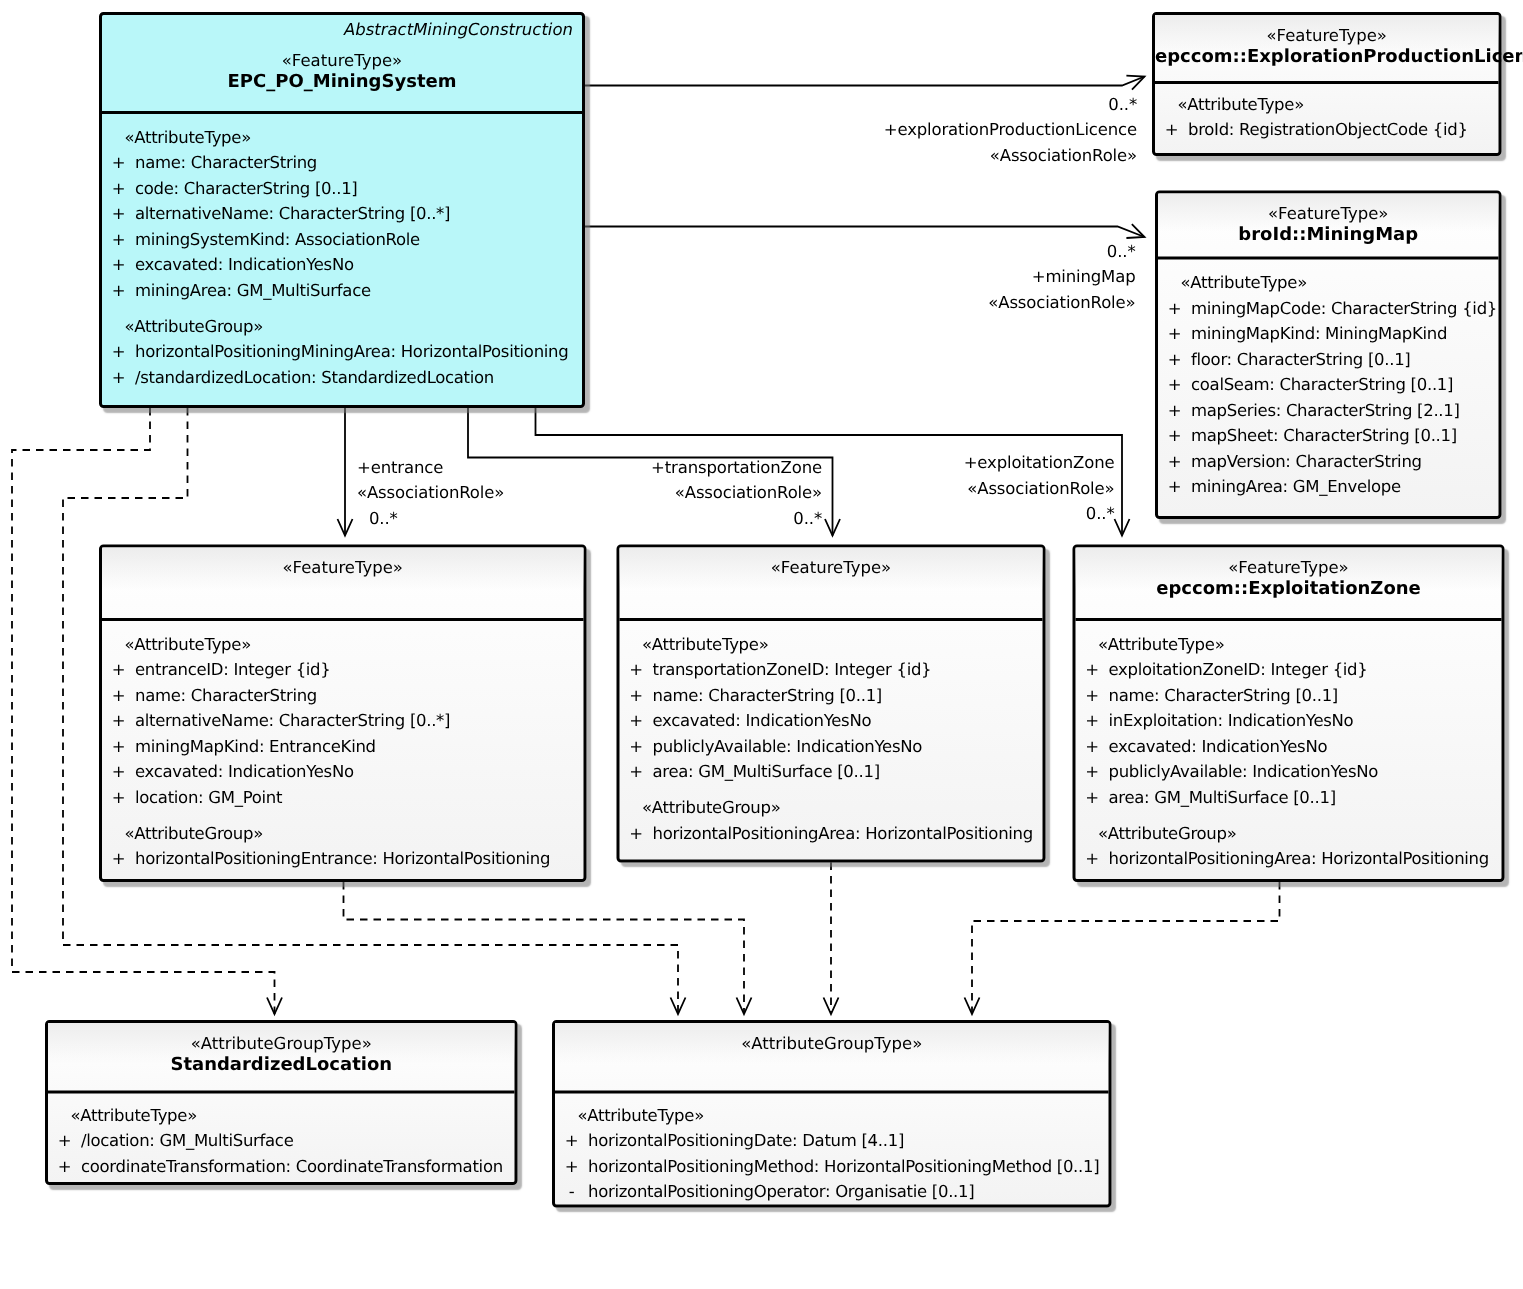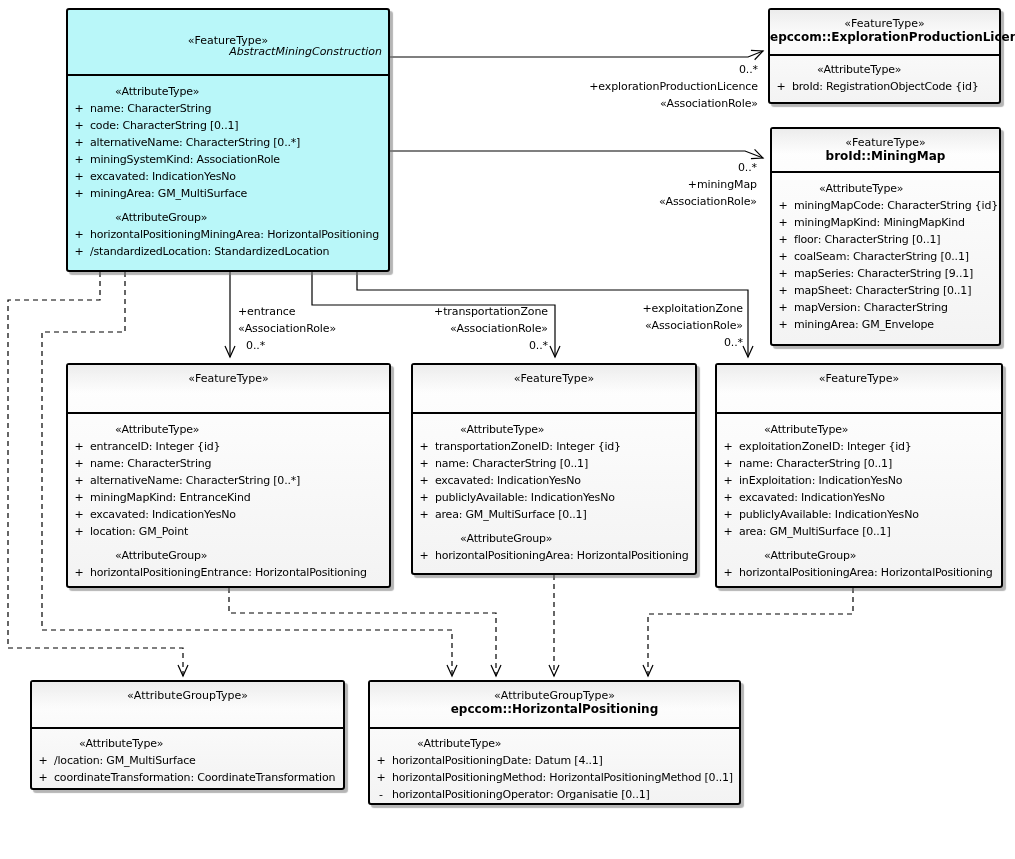--- a/index.html
+++ b/index.html
@@ -25,30 +25,30 @@
   .uml-box.cyan { background: #b9f7f9; }
   .hdr {
     position: relative;
     border-bottom: 2px solid #000;
     text-align: center;
     background: linear-gradient(180deg, #ececec 0%, rgba(255,255,255,0) 60%);
   }
   .uml-box.cyan .hdr { background: none; }
   .meta {
     position: absolute; top: 3px; right: 6px;
-    font-style: italic; font-size: 11px; margin-top: 32px;
+    font-style: italic; font-size: 11px;
   }
   .stereo { font-size: 11px; }
   .hdr .stereo { display: block; }
   .cls-name { font-size: 12px; font-weight: bold; }
   .hdr.simple { padding-top: 7px; }
   .hdr.with-meta { padding-top: 24px; }
 
   .body { padding-top: 7px; font-size: 11px; letter-spacing: -0.2px; }
-  .sec-h { padding-left: 15px; height: 17px; line-height: 17px; margin-left: 32px; }
+  .sec-h { padding-left: 15px; height: 17px; line-height: 17px; }
   .row { display: flex; height: 17px; line-height: 17px; white-space: nowrap; overflow: hidden; }
   .row .vis { flex: 0 0 22px; width: 22px; text-align: center; }
   .row .txt { flex: 1 1 auto; overflow: hidden; }
   .group-gap { height: 7px; }
 
   .assoc-label {
     position: absolute;
     font-size: 11px;
     line-height: 17px;
     letter-spacing: -0.1px;
@@ -78,20 +78,21 @@
     <path d="M125,272 L125,332 L42,332 L42,630 L452,630 L452,676" fill="none" stroke="#000" stroke-width="1.2" stroke-dasharray="5,4" marker-end="url(#oa)"></path>
     <path d="M229,588 L229,613 L496,613 L496,676" fill="none" stroke="#000" stroke-width="1.2" stroke-dasharray="5,4" marker-end="url(#oa)"></path>
     <path d="M554,575 L554,676" fill="none" stroke="#000" stroke-width="1.2" stroke-dasharray="5,4" marker-end="url(#oa)"></path>
     <path d="M853,588 L853,614 L648,614 L648,676" fill="none" stroke="#000" stroke-width="1.2" stroke-dasharray="5,4" marker-end="url(#oa)"></path>
   </svg>
 
   <div class="uml-box cyan" style="left:66px;top:8px;width:324px;height:264px">
     <div class="hdr with-meta" style="height:66px">
       <span class="meta">AbstractMiningConstruction</span>
       <span class="stereo">«FeatureType»</span>
+      <div class="cls-name">EPC_PO_MiningSystem</div>
     </div>
     <div class="body">
       <div class="sec-h">«AttributeType»</div>
       <div>
 
         <div class="row">
           <span class="vis">+</span>
           <span class="txt">name: CharacterString</span>
         </div>
         <div class="row">
@@ -168,21 +169,21 @@
         <div class="row">
           <span class="vis">+</span>
           <span class="txt">floor: CharacterString [0..1]</span>
         </div>
         <div class="row">
           <span class="vis">+</span>
           <span class="txt">coalSeam: CharacterString [0..1]</span>
         </div>
         <div class="row">
           <span class="vis">+</span>
-          <span class="txt">mapSeries: CharacterString [9..1]</span>
+          <span class="txt">mapSeries: CharacterString [2..1]</span>
         </div>
         <div class="row">
           <span class="vis">+</span>
           <span class="txt">mapSheet: CharacterString [0..1]</span>
         </div>
         <div class="row">
           <span class="vis">+</span>
           <span class="txt">mapVersion: CharacterString</span>
         </div>
         <div class="row">
@@ -275,20 +276,21 @@
           <span class="vis">+</span>
           <span class="txt">horizontalPositioningArea: HorizontalPositioning</span>
         </div>
         </div>
     </div>
   </div>
 
   <div class="uml-box" style="left:715px;top:363px;width:288px;height:225px">
     <div class="hdr simple" style="height:49px">
       <span class="stereo">«FeatureType»</span>
+      <div class="cls-name">epccom::ExploitationZone</div>
     </div>
     <div class="body">
       <div class="sec-h">«AttributeType»</div>
       <div>
 
         <div class="row">
           <span class="vis">+</span>
           <span class="txt">exploitationZoneID: Integer {id}</span>
         </div>
         <div class="row">
@@ -320,41 +322,41 @@
           <span class="vis">+</span>
           <span class="txt">horizontalPositioningArea: HorizontalPositioning</span>
         </div>
         </div>
     </div>
   </div>
 
   <div class="uml-box" style="left:30px;top:680px;width:315px;height:110px">
     <div class="hdr simple" style="height:47px">
       <span class="stereo">«AttributeGroupType»</span>
+      <div class="cls-name">StandardizedLocation</div>
     </div>
     <div class="body" style="padding-top:6px">
       <div class="sec-h">«AttributeType»</div>
       <div>
 
         <div class="row">
           <span class="vis">+</span>
           <span class="txt">/location: GM_MultiSurface</span>
         </div>
         <div class="row">
           <span class="vis">+</span>
           <span class="txt">coordinateTransformation: CoordinateTransformation</span>
         </div>
         </div>
     </div>
   </div>
 
   <div class="uml-box" style="left:368px;top:680px;width:373px;height:125px">
     <div class="hdr simple" style="height:47px">
       <span class="stereo">«AttributeGroupType»</span>
-      <div class="cls-name">epccom::HorizontalPositioning</div>
     </div>
     <div class="body" style="padding-top:6px">
       <div class="sec-h">«AttributeType»</div>
       <div>
 
         <div class="row">
           <span class="vis">+</span>
           <span class="txt">horizontalPositioningDate: Datum [4..1]</span>
         </div>
         <div class="row">

